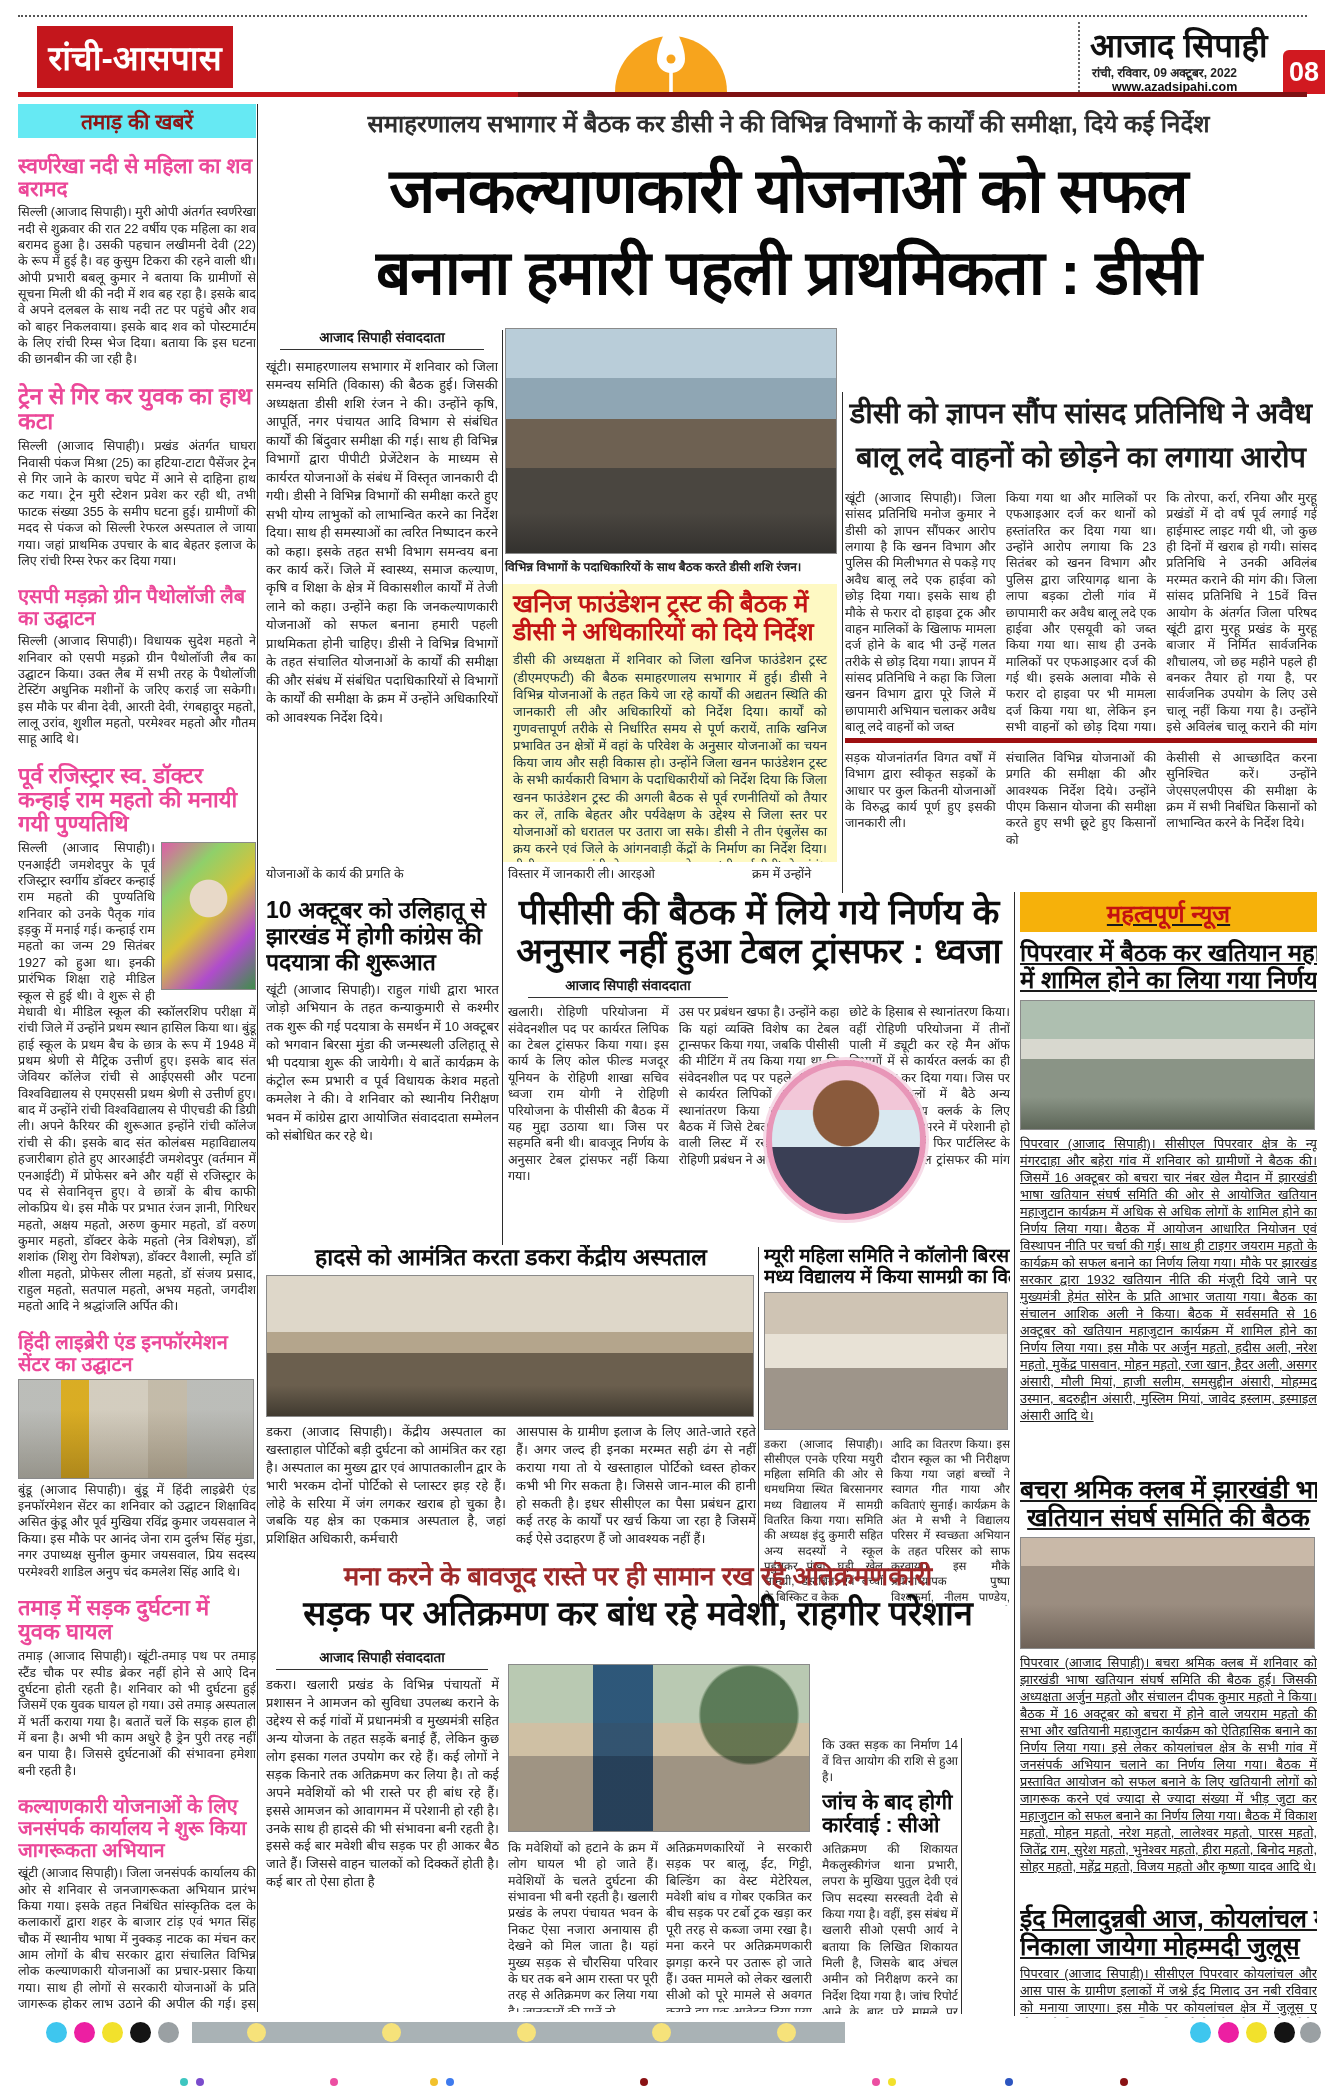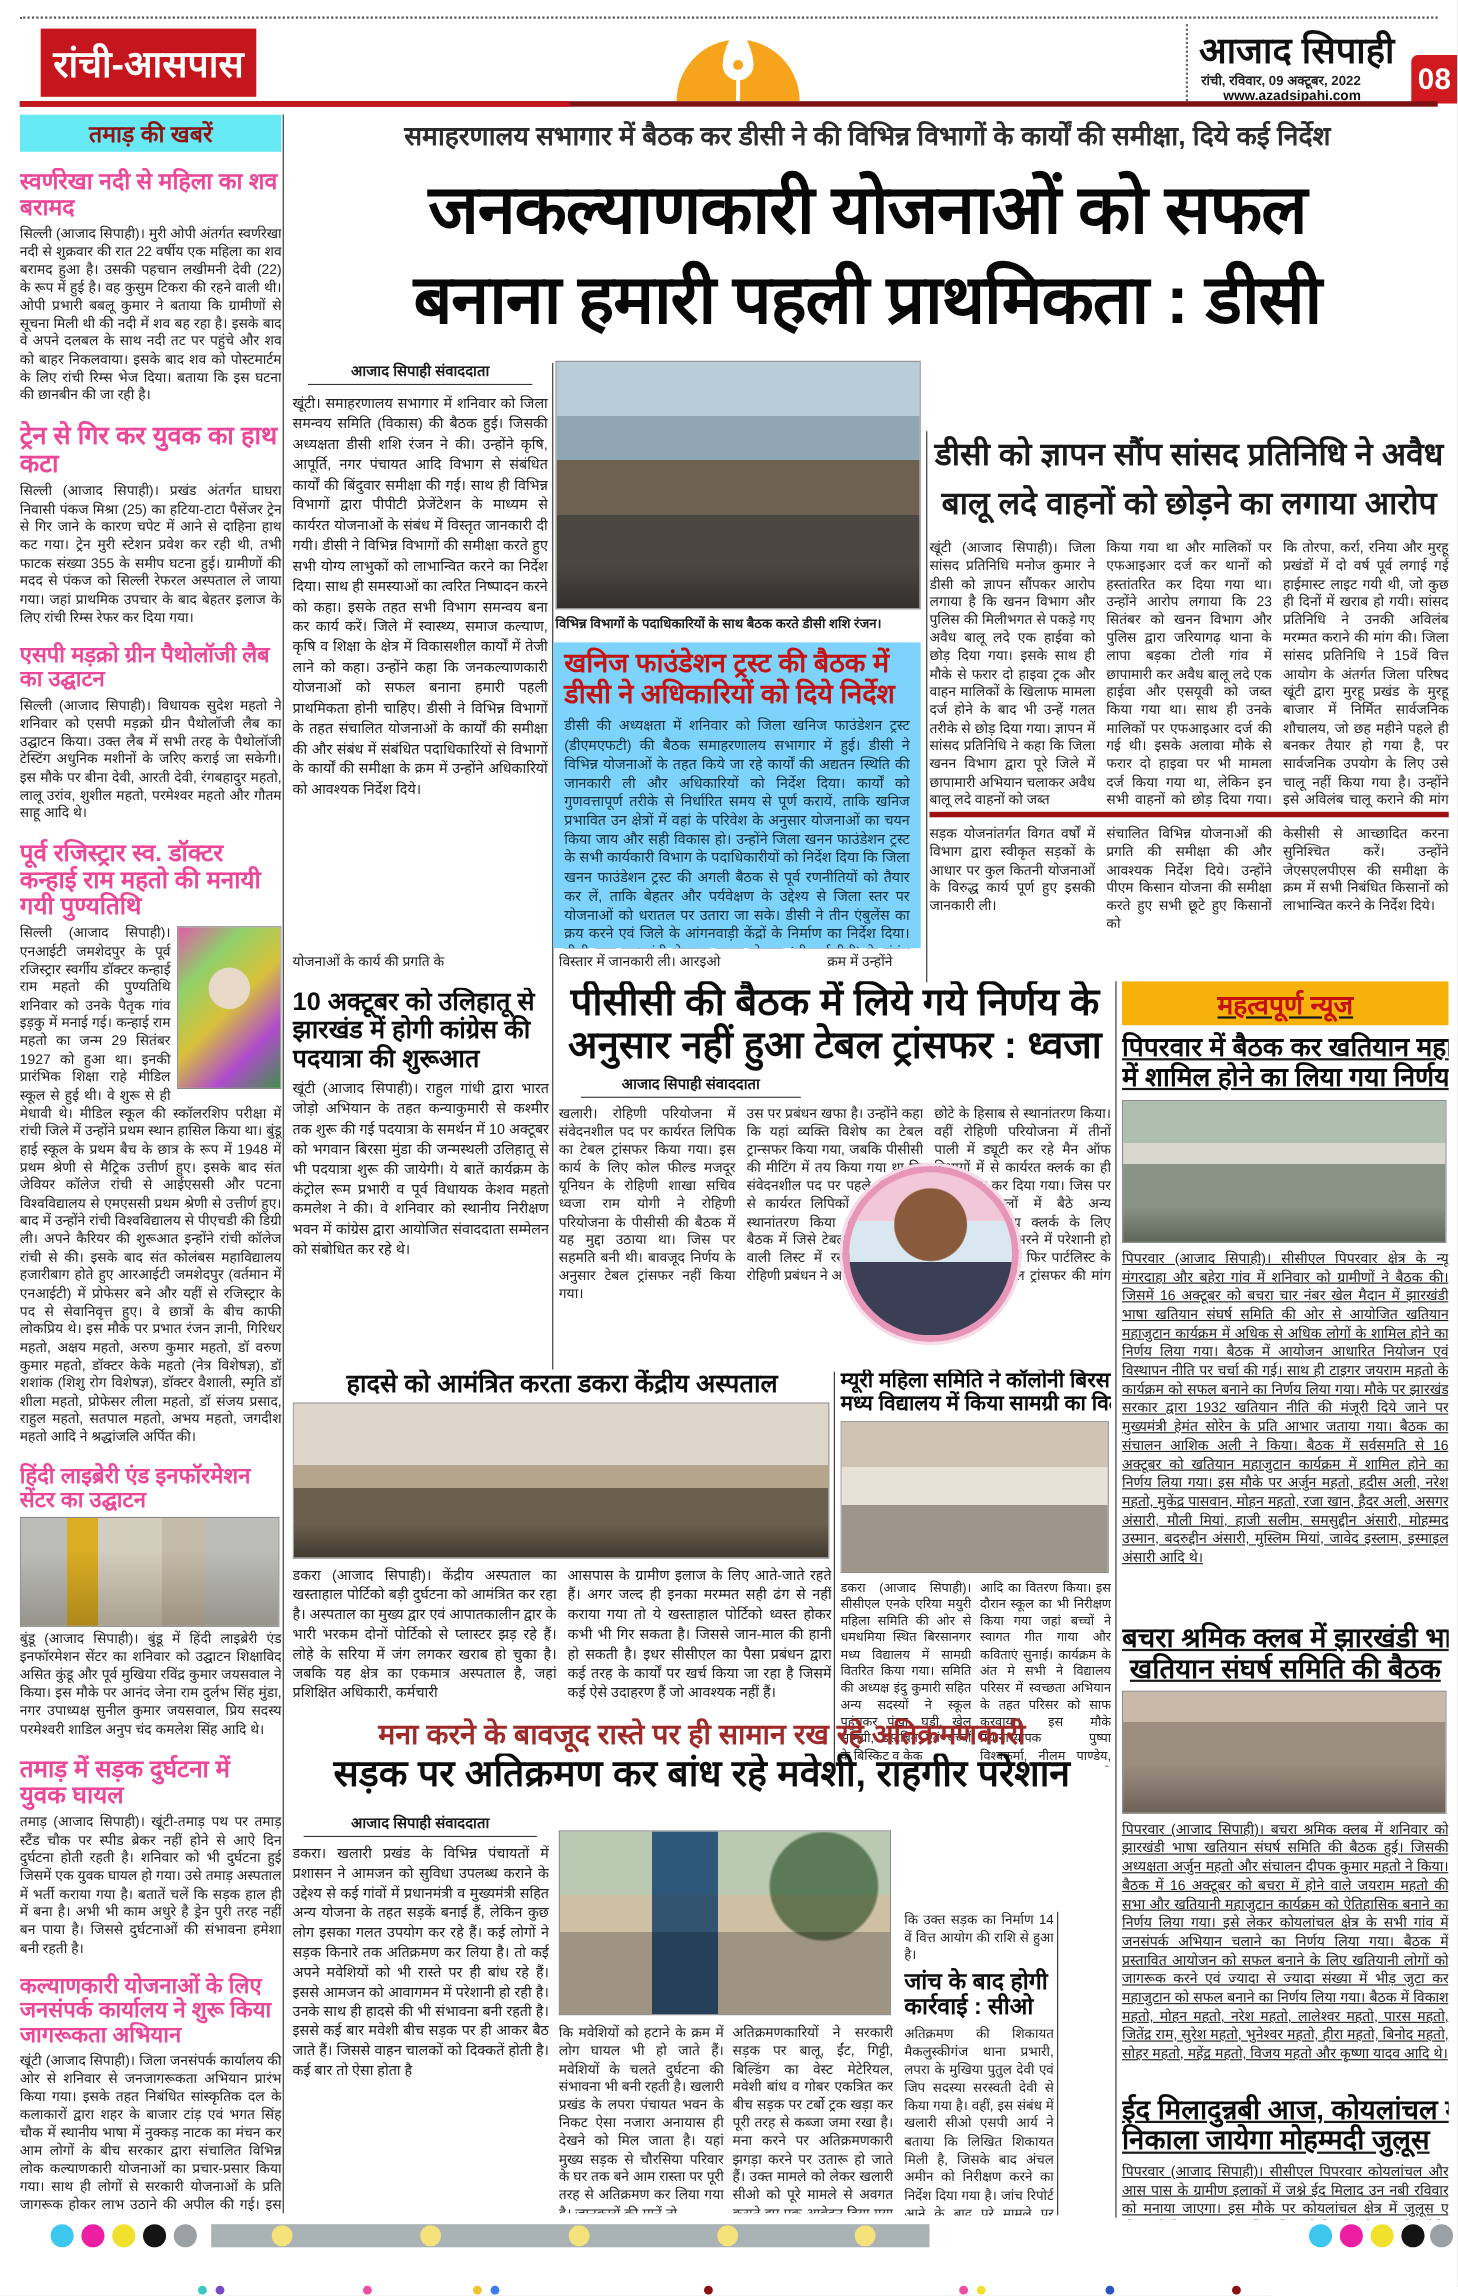--- a/index.html
+++ b/index.html
@@ -118,21 +118,21 @@
     <div class="byline" style="margin:0 14px 8px 14px;">आजाद सिपाही संवाददाता</div>
     <p class="body-txt j" style="margin:0;font-size:13px;line-height:1.42;">खूंटी। समाहरणालय सभागार में शनिवार को जिला समन्वय समिति (विकास) की बैठक हुई। जिसकी अध्यक्षता डीसी शशि रंजन ने की। उन्होंने कृषि, आपूर्ति, नगर पंचायत आदि विभाग से संबंधित कार्यों की बिंदुवार समीक्षा की गई। साथ ही विभिन्न विभागों द्वारा पीपीटी प्रेजेंटेशन के माध्यम से कार्यरत योजनाओं के संबंध में विस्तृत जानकारी दी गयी। डीसी ने विभिन्न विभागों की समीक्षा करते हुए सभी योग्य लाभुकों को लाभान्वित करने का निर्देश दिया। साथ ही समस्याओं का त्वरित निष्पादन करने को कहा। इसके तहत सभी विभाग समन्वय बना कर कार्य करें। जिले में स्वास्थ्य, समाज कल्याण, कृषि व शिक्षा के क्षेत्र में विकासशील कार्यों में तेजी लाने को कहा। उन्होंने कहा कि जनकल्याणकारी योजनाओं को सफल बनाना हमारी पहली प्राथमिकता होनी चाहिए। डीसी ने विभिन्न विभागों के तहत संचालित योजनाओं के कार्यों की समीक्षा की और संबंध में संबंधित पदाधिकारियों से विभागों के कार्यों की समीक्षा के क्रम में उन्होंने अधिकारियों को आवश्यक निर्देश दिये।</p>
   </div>
 
   <div class="abs photo" style="left:505px;top:328px;width:332px;height:226px;background:
        linear-gradient(180deg,#b9cdd9 0 22%,#8fa6b4 22% 40%,#6e6152 40% 62%,#4a4640 62% 82%,#33312e 100%),
        radial-gradient(circle at 20% 60%, rgba(40,60,120,.45) 0 12%, transparent 13%),
        radial-gradient(circle at 55% 65%, rgba(120,40,80,.4) 0 10%, transparent 11%);"></div>
   <div class="abs cap" style="left:505px;top:560px;width:332px;">विभिन्न विभागों के पदाधिकारियों के साथ बैठक करते डीसी शशि रंजन।</div>
 
-  <div class="abs clip" style="left:503px;top:584px;width:334px;height:278px;background:#7dd3fc;padding:6px 10px;box-sizing:border-box;">
+  <div class="abs clip" style="left:503px;top:584px;width:334px;height:278px;background:#fef9c3;padding:6px 10px;box-sizing:border-box;">
     <div class="hl" style="color:#c31414;font-size:24.5px;line-height:1.15;margin-bottom:5px;">
       <span>खनिज फाउंडेशन ट्रस्ट की बैठक में डीसी ने अधिकारियों को दिये निर्देश</span>
     </div>
     <p class="body-txt j" style="margin:0;font-size:13px;line-height:1.32;font-weight:500;color:#15303a;">डीसी की अध्यक्षता में शनिवार को जिला खनिज फाउंडेशन ट्रस्ट (डीएमएफटी) की बैठक समाहरणालय सभागार में हुई। डीसी ने विभिन्न योजनाओं के तहत किये जा रहे कार्यों की अद्यतन स्थिति की जानकारी ली और अधिकारियों को निर्देश दिया। कार्यों को गुणवत्तापूर्ण तरीके से निर्धारित समय से पूर्ण करायें, ताकि खनिज प्रभावित उन क्षेत्रों में वहां के परिवेश के अनुसार योजनाओं का चयन किया जाय और सही विकास हो। उन्होंने जिला खनन फाउंडेशन ट्रस्ट के सभी कार्यकारी विभाग के पदाधिकारीयों को निर्देश दिया कि जिला खनन फाउंडेशन ट्रस्ट की अगली बैठक से पूर्व रणनीतियों को तैयार कर लें, ताकि बेहतर और पर्यवेक्षण के उद्देश्य से जिला स्तर पर योजनाओं को धरातल पर उतारा जा सके। डीसी ने तीन एंबुलेंस का क्रय करने एवं जिले के आंगनवाड़ी केंद्रों के निर्माण का निर्देश दिया। डीसी द्वारा मुख्यमंत्री रोजगार सृजन योजना (सीएमईजीपी) के संबंध में कहा कि लोगों को आत्मनिर्भर बनाने व स्वरोजगार से जोड़ने के उद्देश्य से एक बेहतर योजना है। इसके माध्यम से युवाओं को बेहतर रोजगार से जोड़ने में सहायक होगा।</p>
   </div>
 
   <div class="abs c clip" style="left:845px;top:392px;width:472px;height:46px;font-size:29px;font-weight:bold;white-space:nowrap;">डीसी को ज्ञापन सौंप सांसद प्रतिनिधि ने अवैध</div>
   <div class="abs c clip" style="left:845px;top:436px;width:472px;height:48px;font-size:29px;font-weight:bold;white-space:nowrap;">बालू लदे वाहनों को छोड़ने का लगाया आरोप</div>
 
   <div class="abs cols clip" style="left:845px;top:490px;width:472px;height:244px;">

